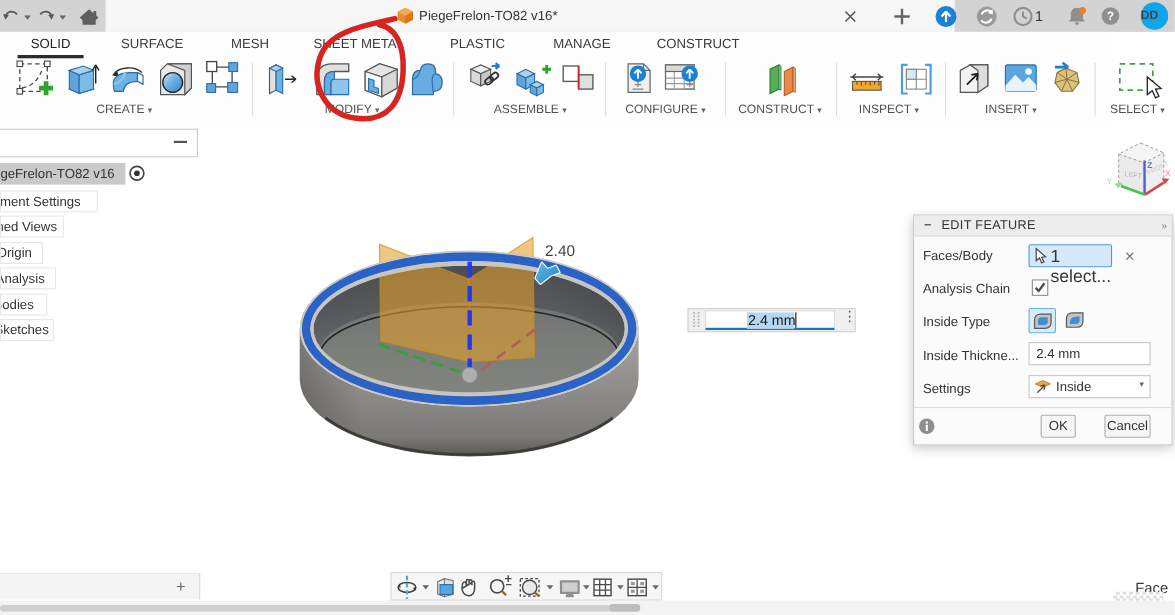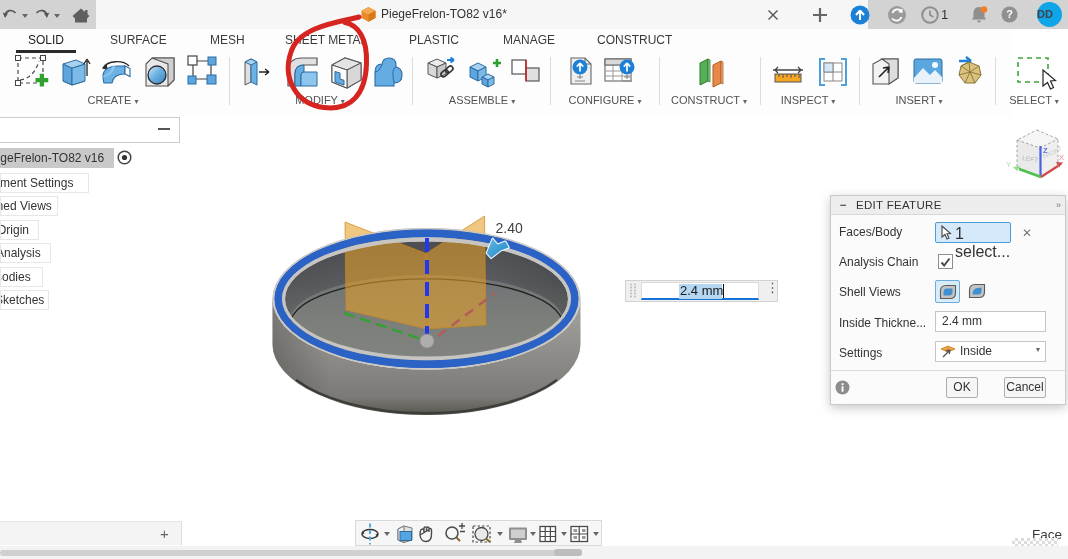--- a/index.html
+++ b/index.html
@@ -398,21 +398,21 @@
       </svg>
     <div class="abs" style="left:19px;top:2px;font-size:16px;color:#333">1 select...</div>
   </div>
   <div class="abs" style="left:191px;top:30px;font-size:12px;color:#777">✕</div>
   <div class="dlbl" style="top:59px">Analysis Chain</div>
   <div class="abs" style="left:107px;top:58px;width:15px;height:15px;background:#fff;border:1px solid #8d8d8d">
     <svg width="13" height="13" viewBox="0 0 13 13">
         <path d="M2.5 6.5 L5.2 9.5 L10.5 2.5" fill="none" stroke="#4a4a4a" stroke-width="2"></path>
       </svg>
   </div>
-  <div class="dlbl" style="top:89px">Shell Views</div>
+  <div class="dlbl" style="top:89px">Inside Type</div>
   <div class="abs" style="left:104px;top:84px;width:25px;height:23px;background:#d8ecf8;border:1px solid #69aede;border-radius:2px">
     <svg class="abs" style="left:3px;top:3px" width="18" height="16" viewBox="0 0 18 16">
       <path d="M1.5 7 Q1.5 1.5 7 1.5 L16.5 1.5 L16.5 9 Q16.5 14.5 11 14.5 L1.5 14.5 Z" fill="#c3c4c6" stroke="#5a5a5a" stroke-width="1.1"></path>
       <path d="M4.5 8 Q4.5 4.5 8 4.5 L13.5 4.5 L13.5 8 Q13.5 11.5 10 11.5 L4.5 11.5 Z" fill="#3f8fd2"></path>
     </svg>
   </div>
   <div class="abs" style="left:133px;top:84px;width:25px;height:23px">
     <svg class="abs" style="left:4px;top:3px" width="18" height="16" viewBox="0 0 18 16">
       <path d="M1.5 7 Q1.5 1.5 7 1.5 L16.5 1.5 L16.5 9 Q16.5 14.5 11 14.5 L1.5 14.5 Z" fill="#c3c4c6" stroke="#5a5a5a" stroke-width="1.1"></path>
       <path d="M4.5 11.5 Q4.5 6 9 5 L13.5 4.5 L13.5 8 Q13.5 11.5 10 11.5 Z" fill="#3f8fd2"></path>

